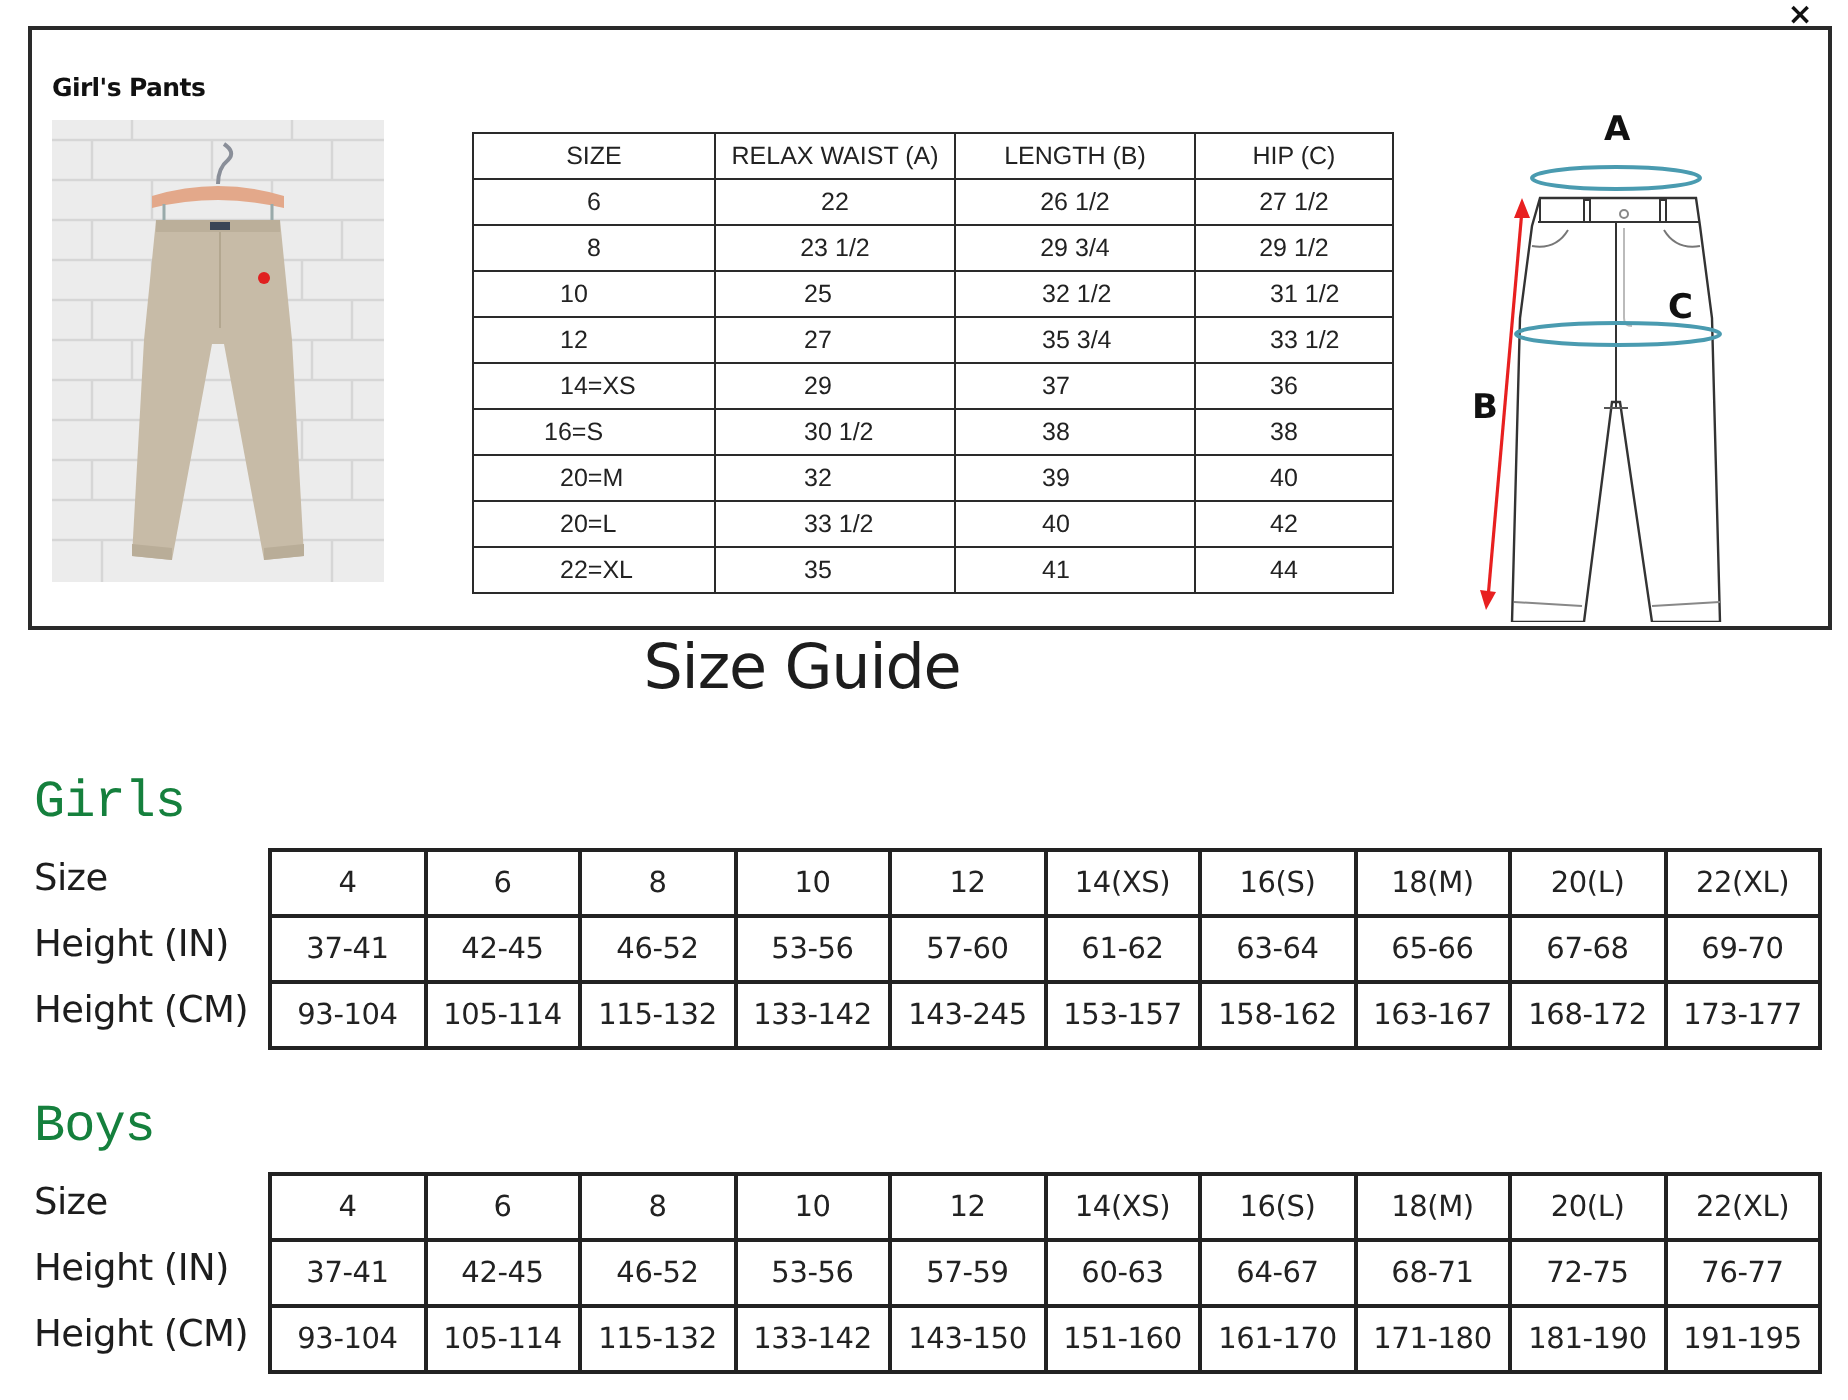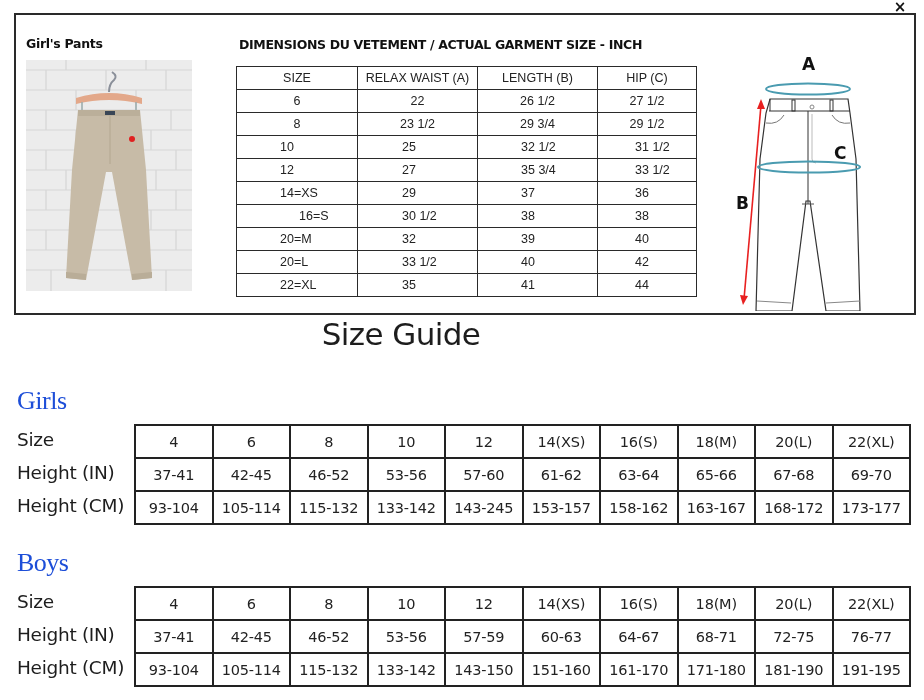--- a/index.html
+++ b/index.html
@@ -52,21 +52,21 @@
     }
 
     .size-guide-title {
       position: absolute; left: 0; width: 802px; top: 316px; text-align: center;
       font-family: "DejaVu Sans", sans-serif; font-size: 31px; font-weight: normal;
       letter-spacing: -0.6px; color: #1d1d1d;
     }
 
     .section-title {
       position: absolute; left: 17px;
-      font-family: Liberation Serif, serif; font-size: 26px; color: #1d4ed8;
+      font-family: Liberation Mono, monospace; font-size: 26px; color: #15803d;
       letter-spacing: -0.5px;
     }
     .row-label {
       position: absolute; left: 17px;
       font-family: "DejaVu Sans", sans-serif; font-size: 18.5px; color: #1d1d1d;
       letter-spacing: -0.3px; white-space: nowrap;
     }
     table.sg {
       position: absolute; left: 134px; border-collapse: collapse;
       font-family: "DejaVu Sans", sans-serif; font-size: 14.5px; color: #222;
@@ -135,21 +135,20 @@
       <path d="M52 50 L114 50 L120 110 L126 218 L106 220 L86 112 L80 112 L60 220 L40 218 L46 110 Z" fill="#c7bba7"></path>
       <path d="M52 50 L114 50 L114 56 L52 56 Z" fill="#bbaf9a"></path>
       <rect x="79" y="51" width="10" height="4" fill="#3a4656"></rect>
       <path d="M84 56 L84 104" stroke="#b3a790" stroke-width="1"></path>
       <path d="M40 212 L60 214 L60 220 L40 218 Z" fill="#b9ad98"></path>
       <path d="M106 214 L126 212 L126 218 L106 220 Z" fill="#b9ad98"></path>
       <circle cx="106" cy="79" r="3" fill="#e02020"></circle>
     </svg>
   </div>
 
-  <div class="dim-title">DIMENSIONS DU VETEMENT / ACTUAL GARMENT SIZE - INCH</div>
 
   <table class="dim">
     <tbody>
         <tr class="head">
       <td class="c0">SIZE</td>
       <td class="c1">RELAX WAIST (A)</td>
       <td class="c2">LENGTH (B)</td>
       <td class="c3">HIP (C)</td>
     </tr>
     <tr>
@@ -176,21 +175,21 @@
       <td style="padding-left:43px">35 3/4</td>
       <td style="padding-left:37px">33 1/2</td>
     </tr>
     <tr>
       <td style="padding-left:43px">14=XS</td>
       <td style="padding-left:44px">29</td>
       <td style="padding-left:43px">37</td>
       <td style="padding-left:37px">36</td>
     </tr>
     <tr>
-      <td style="padding-left:62px">16=S</td>
+      <td style="padding-left:35px">16=S</td>
       <td style="padding-left:44px">30 1/2</td>
       <td style="padding-left:43px">38</td>
       <td style="padding-left:37px">38</td>
     </tr>
     <tr>
       <td style="padding-left:43px">20=M</td>
       <td style="padding-left:44px">32</td>
       <td style="padding-left:43px">39</td>
       <td style="padding-left:37px">40</td>
     </tr>

